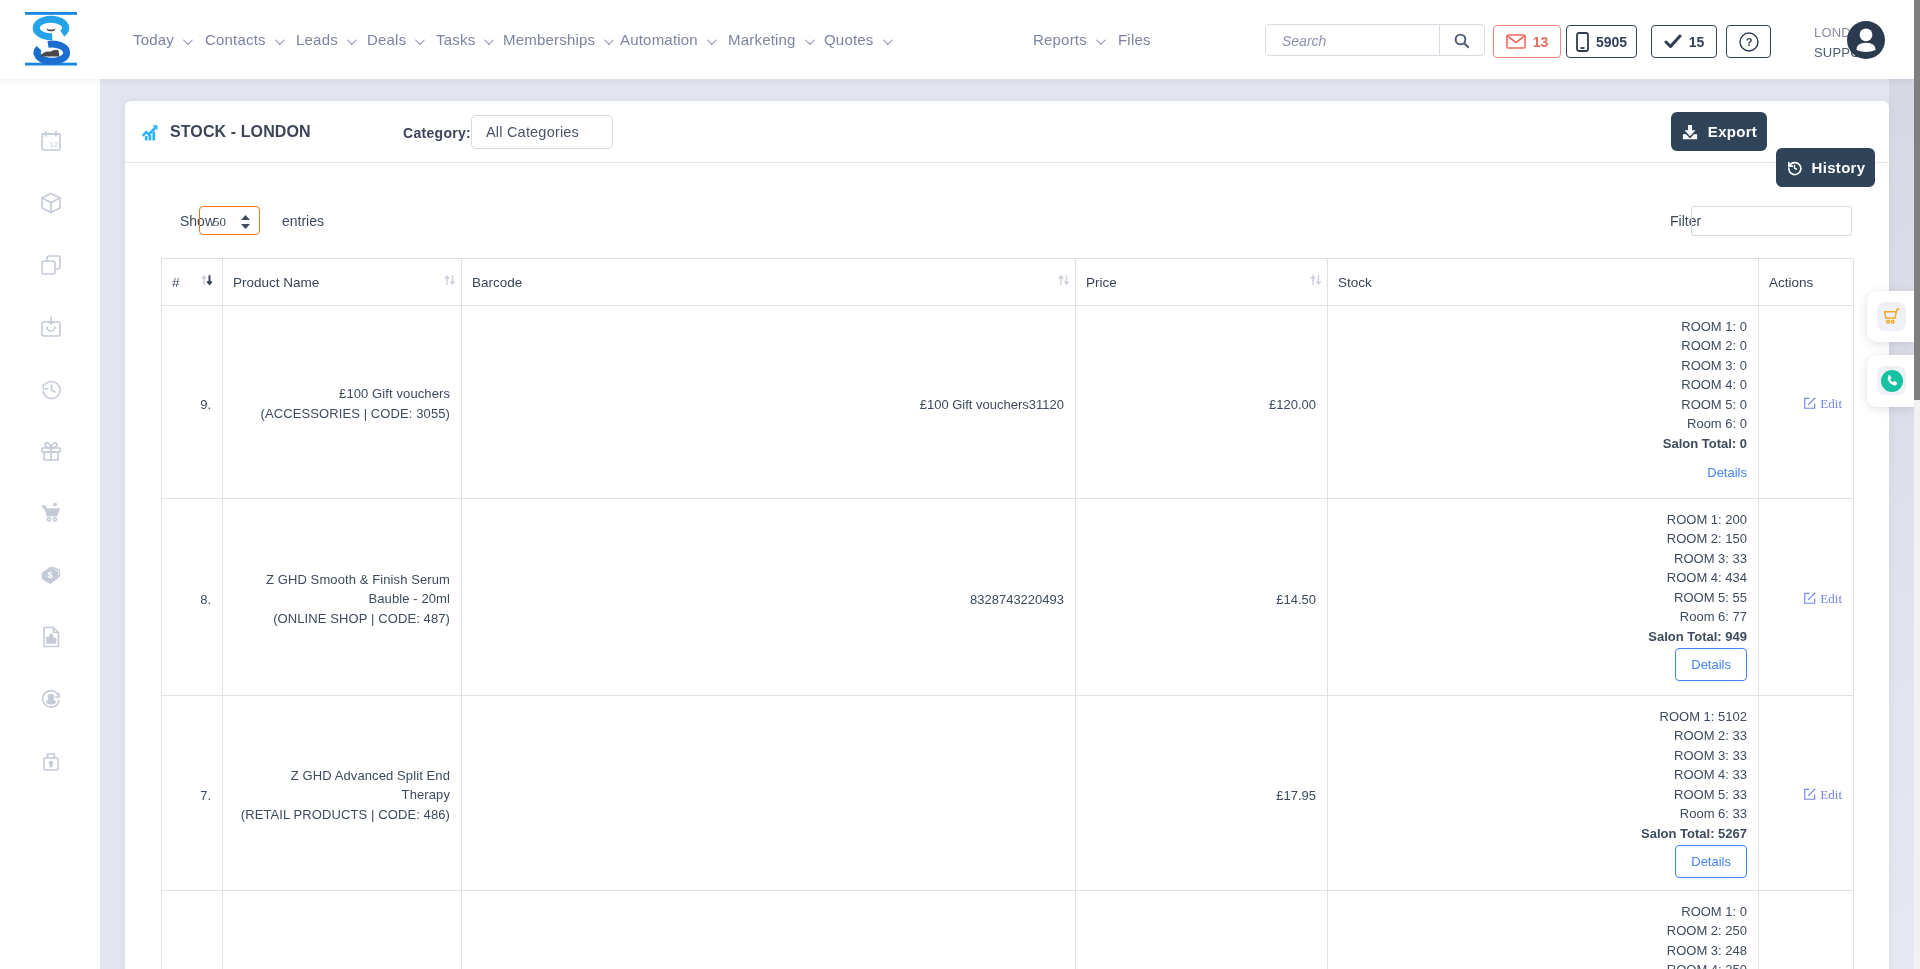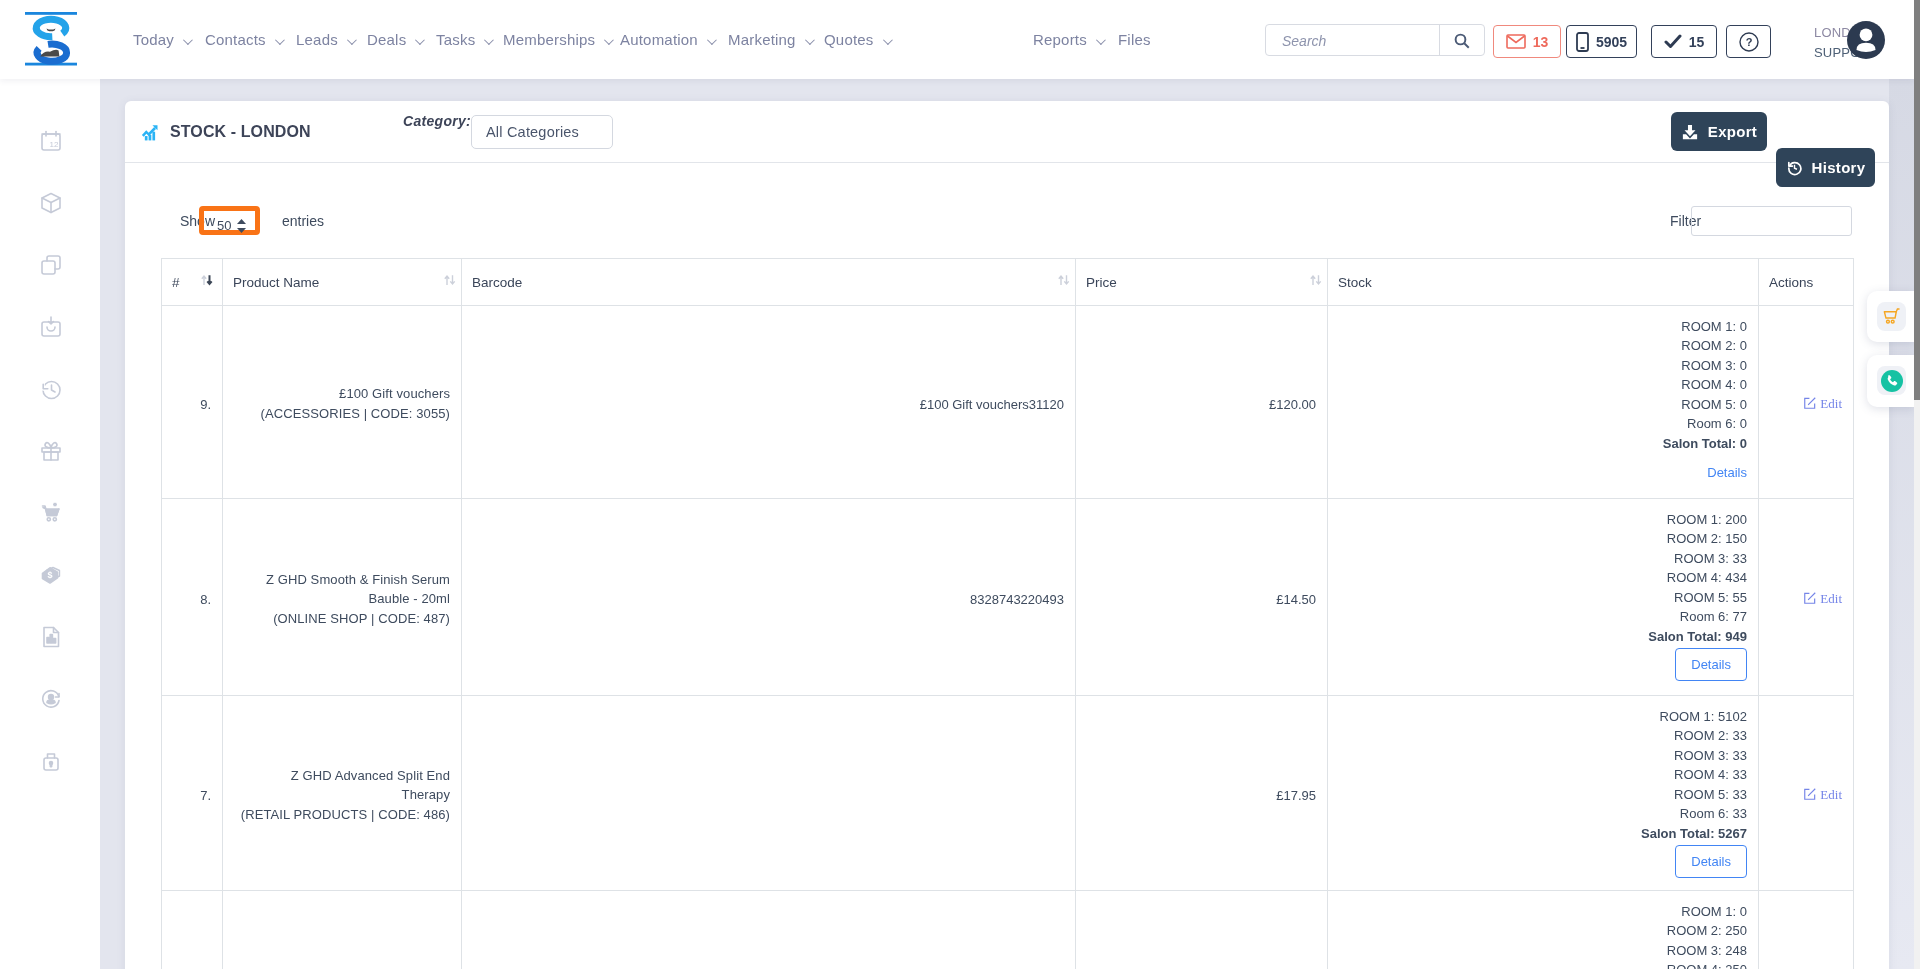--- a/index.html
+++ b/index.html
@@ -20,30 +20,30 @@
 .badge { position:absolute; top:25px; height:33px; border:1px solid #33415a; border-radius:4px; background:#fff; display:flex; align-items:center; justify-content:center; gap:7px; font-size:14px; color:#33415a; font-weight:700;}
 .badge.red { border-color:#f0897d; color:#ee6a5c; }
 .lsup { position:absolute; left:1770px; top:23px; width:72px; text-align:center; font-size:13px; font-weight:400; line-height:19.5px; letter-spacing:.2px;padding-left:44px;}
 .lsup .l1{color:#8d89a3;} .lsup .l2{color:#4e6076;}
 .avatar { position:absolute; left:1847px; top:21px; width:38px; height:38px; border-radius:50%; background:#2c3a50; }
 
 
 .card { position:absolute; left:125px; top:101px; width:1764px; height:880px; background:#fff; border-radius:6px; box-shadow:0 1px 8px rgba(80,90,130,.10); z-index:10;}
 .card-header { position:absolute; left:0; top:0; width:100%; height:62px; border-bottom:1px solid #e2e5ea; }
 .title { position:absolute; left:45px; top:22px; font-size:16px; letter-spacing:.1px; color:#3d4458; font-weight:700; }
-.cat-label { position:absolute; left:278px; top:12px; font-size:14px; color:#3d4458; font-weight:700; letter-spacing:.3px;font-style:italic;}
+.cat-label { position:absolute; left:278px; top:24px; font-size:14px; color:#3d4458; font-weight:700; letter-spacing:.3px;}
 .cat-select { position:absolute; left:346px; top:14px; width:142px; height:34px; border:1px solid #d4d8e0; border-radius:5px; }
 .cat-select span { position:absolute; left:14px; top:8px; font-size:14.5px; color:#4a556b; letter-spacing:.2px;}
 .btn { position:absolute; top:11px; height:39px; background:#2f4459; color:#fff; border-radius:6px; font-size:15px; font-weight:700; display:flex; align-items:center; justify-content:center; gap:9px; letter-spacing:.3px;}
 .btn-export { left:1546px; width:96px; }
 .btn-history { left:1651px; width:99px;margin-top:36px; }
 
 .show-row { position:absolute; left:37px; top:105px; width:1690px; height:30px; font-size:14px; color:#3e4b5e; }
 .show-row .lbl { position:absolute; top:7px;margin-left:18px; }
-.sel50 { position:absolute; left:37px; top:0; width:61px; height:29px; border:5px solid #f97316; border-radius:4px; }
+.sel50 { position:absolute; left:37px; top:0; width:61px; height:29px; border:1px solid #f97316; border-radius:4px;font-family:Liberation Serif, serif; }
 .sel50 span { position:absolute; left:13px; top:7px; font-size:13px; color:#3e4b5e;}
 .filter-lbl { position:absolute; left:1490px; top:7px; font-weight:400;}
 .filter-input { position:absolute; left:1529px; top:0; width:161px; height:30px; border:1px solid #d4d8e0; border-radius:3px; }
 
 
 table.dt { position:absolute; left:36px; top:157px; border-collapse:collapse; table-layout:fixed; width:1692px; font-size:13px; color:#3e4b5e; }
 table.dt th, table.dt td { border:1px solid #dee2e6; vertical-align:middle; text-align:left; font-weight:400; }
 table.dt th { height:47px; padding:0 10px; font-size:13.5px; color:#3a4559; position:relative;}
 table.dt td { padding:16px 11px 12px;text-align:right; }
 tr.r9 td { height:193px; }

